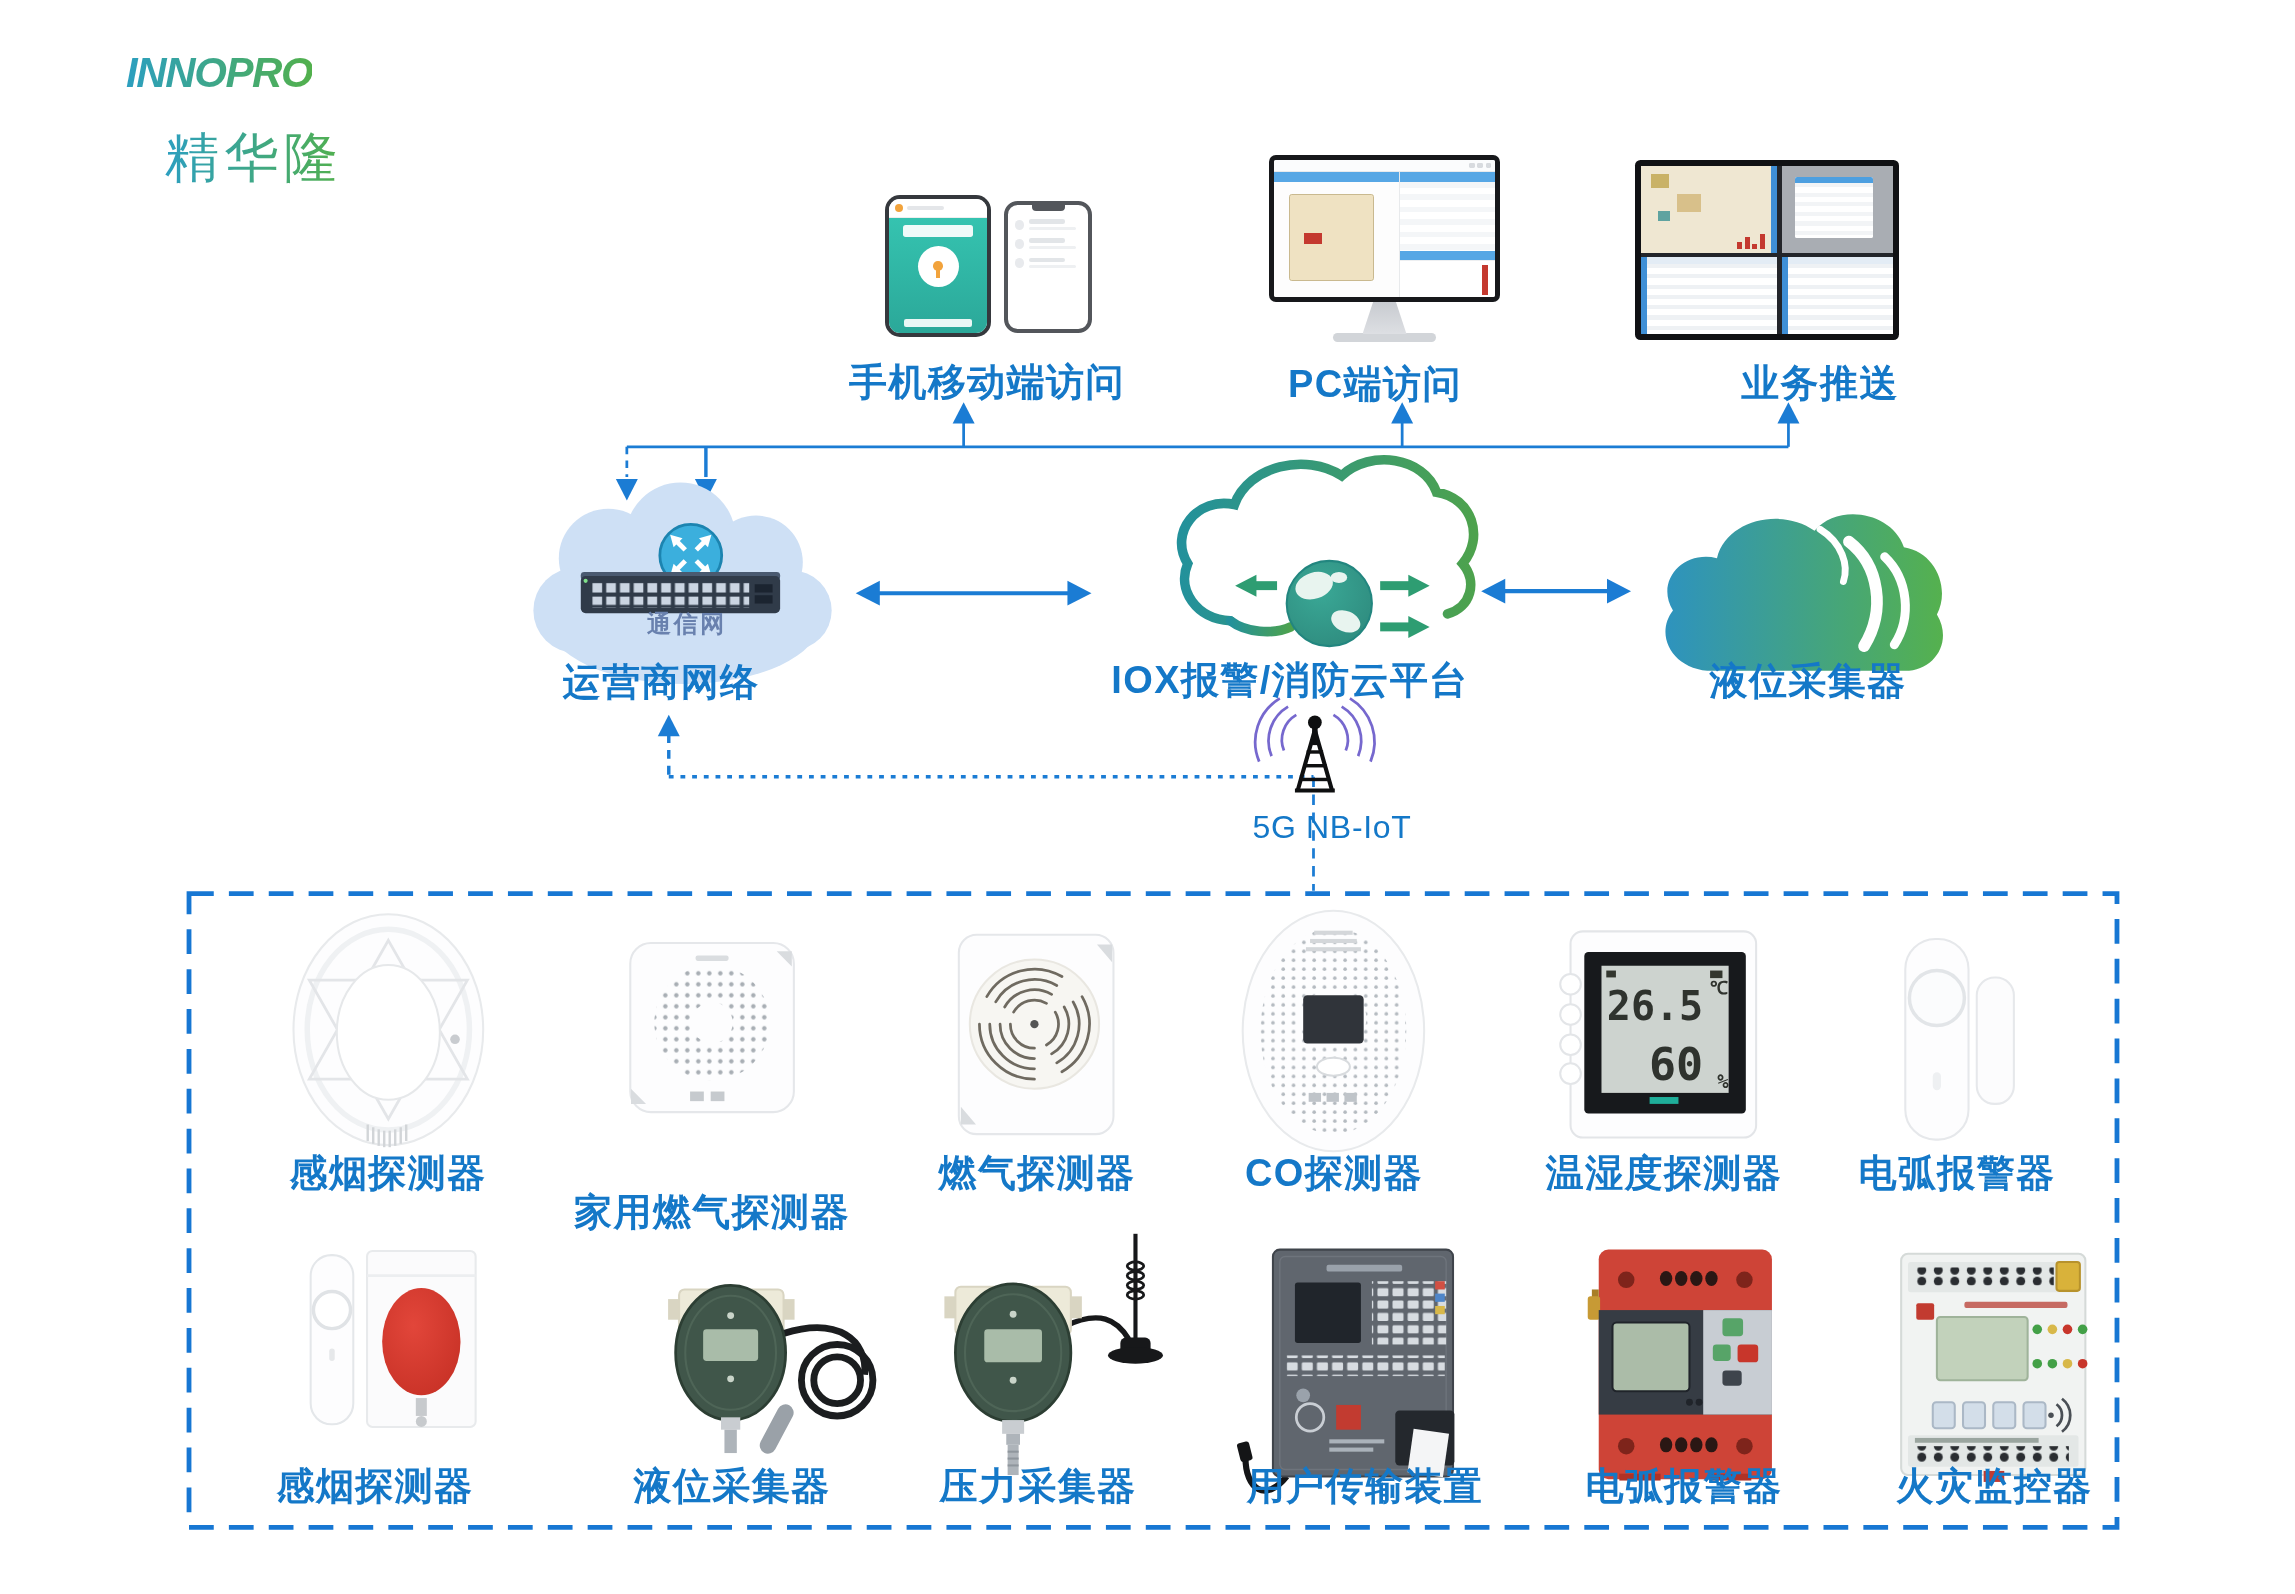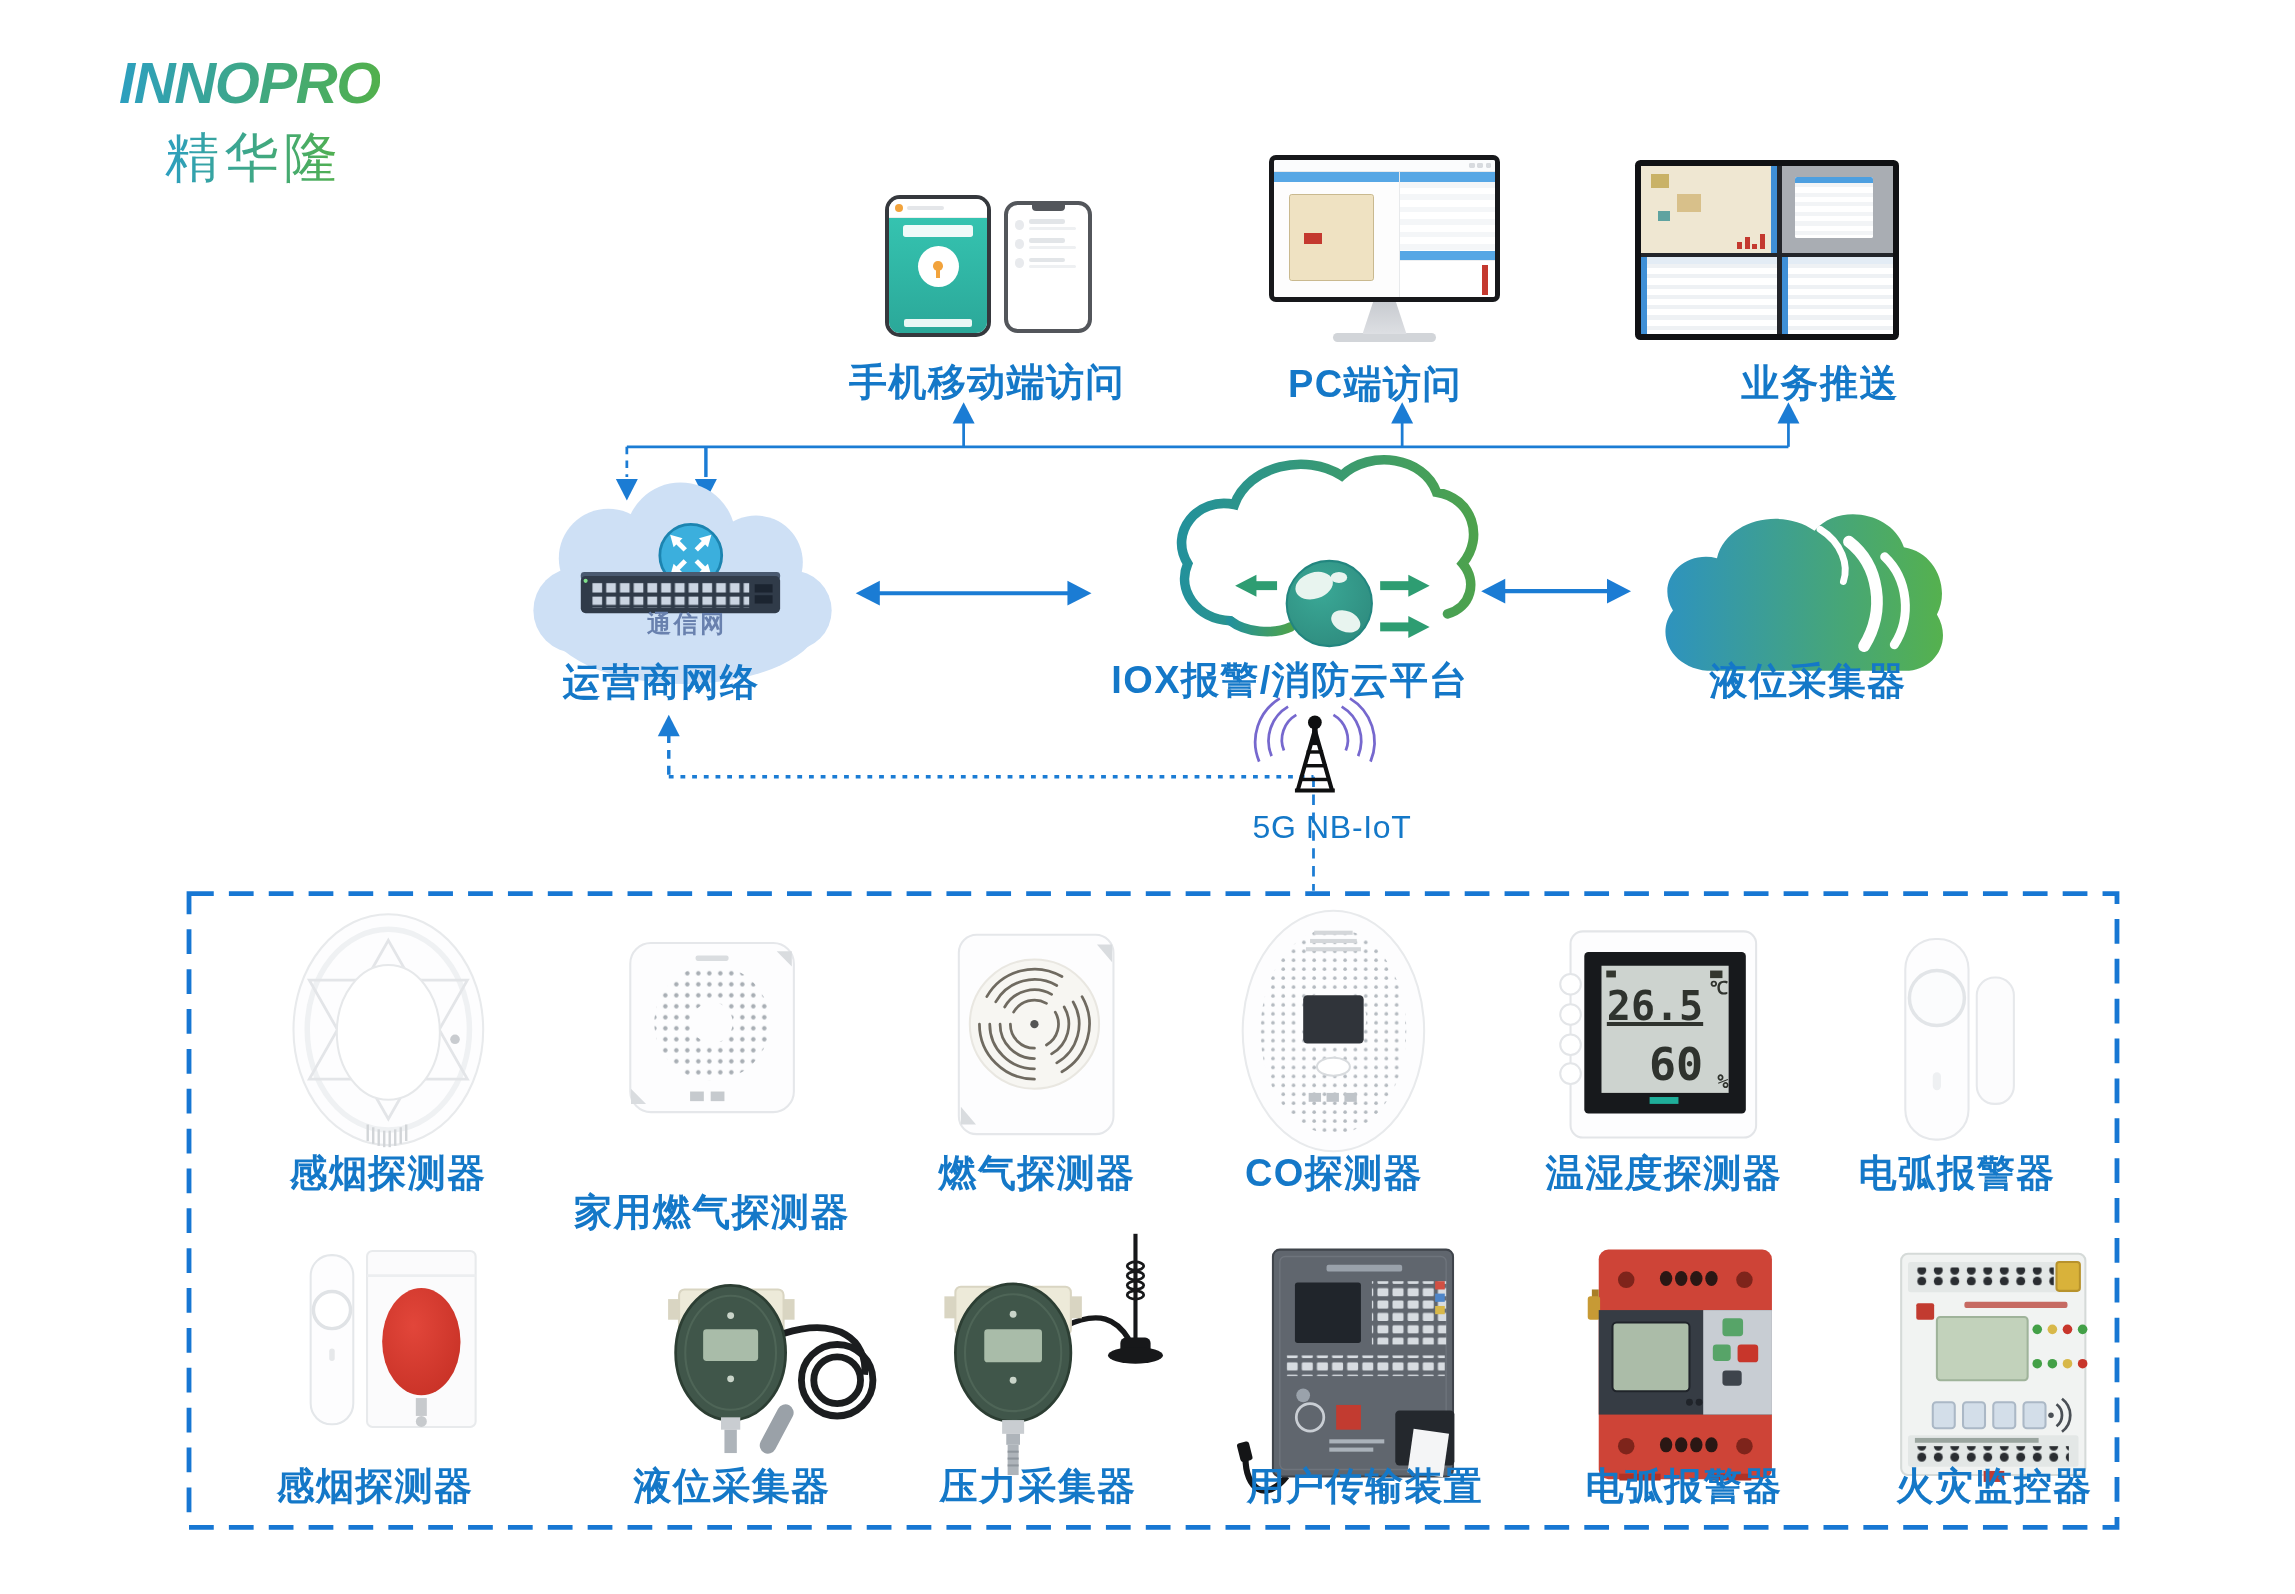--- a/index.html
+++ b/index.html
@@ -7,21 +7,21 @@
           font-family:"Liberation Sans","DejaVu Sans",sans-serif;}
   svg.overlay{position:absolute;left:0;top:0;z-index:1;}
   
   .lbl{position:absolute;transform:translate(-50%,-50%);color:#1478C8;font-weight:700;
        font-size:38px;letter-spacing:1.4px;white-space:nowrap;z-index:5;}
   .lbl.small{font-size:24px;color:#6981AE;font-weight:600;letter-spacing:2.7px;}
   .lbl.link{font-size:32px;font-weight:500;letter-spacing:0.7px;}
   .lcd-txt{position:absolute;transform:translate(-50%,-50%);font-family:"DejaVu Sans Mono",monospace;
        color:#2F332E;font-weight:700;z-index:6;white-space:nowrap;}
   
-  .brand{position:absolute;left:119px;top:49px;font-size:58px;font-style:italic;font-weight:800;
+  .brand{position:absolute;left:126px;top:49px;font-size:42px;font-style:italic;font-weight:800;
        letter-spacing:-1.4px;background:linear-gradient(90deg,#2C9FC0,#52B04C);
        -webkit-background-clip:text;background-clip:text;color:transparent;z-index:5;}
   .brand-cn{position:absolute;left:165px;top:122px;font-size:54px;font-weight:400;letter-spacing:5.5px;
        background:linear-gradient(90deg,#2C9FC0,#52B04C);
        -webkit-background-clip:text;background-clip:text;color:transparent;z-index:5;}
   
   .phone1{position:absolute;left:885px;top:195px;width:106px;height:142px;background:#35383D;
        border-radius:15px;padding:4.1px;box-sizing:border-box;z-index:4;}
   .phone1 .scr{width:100%;height:100%;border-radius:11px;overflow:hidden;background:#fff;display:flex;flex-direction:column;}
   .p1bar{height:18px;background:#fff;border-bottom:0.7px solid #eee;display:flex;align-items:center;padding-left:5.5px;gap:4.1px;}
@@ -578,19 +578,19 @@
   <div class="lbl" style="left:1664px;top:1173px;">温湿度探测器</div>
   <div class="lbl" style="left:1957px;top:1173px;">电弧报警器</div>
 
   <div class="lbl" style="left:375px;top:1486px;">感烟探测器</div>
   <div class="lbl" style="left:732px;top:1486px;">液位采集器</div>
   <div class="lbl" style="left:1038px;top:1486px;">压力采集器</div>
   <div class="lbl" style="left:1365px;top:1486px;">用户传输装置</div>
   <div class="lbl" style="left:1684px;top:1486px;">电弧报警器</div>
   <div class="lbl" style="left:1994px;top:1486px;">火灾监控器</div>
 
-  <div class="lcd-txt" style="left:1655px;top:1006px;font-size:40px;text-decoration:underline;">26.5</div>
+  <div class="lcd-txt" style="left:1655px;top:1006px;font-size:40px;">26.5</div>
   <div class="lcd-txt" style="left:1719px;top:987px;font-size:18px;">℃</div>
   <div class="lcd-txt" style="left:1676px;top:1064px;font-size:45px;">60</div>
   <div class="lcd-txt" style="left:1723px;top:1081px;font-size:19px;">%</div>
 
 </div>
 
 
 </body></html>

